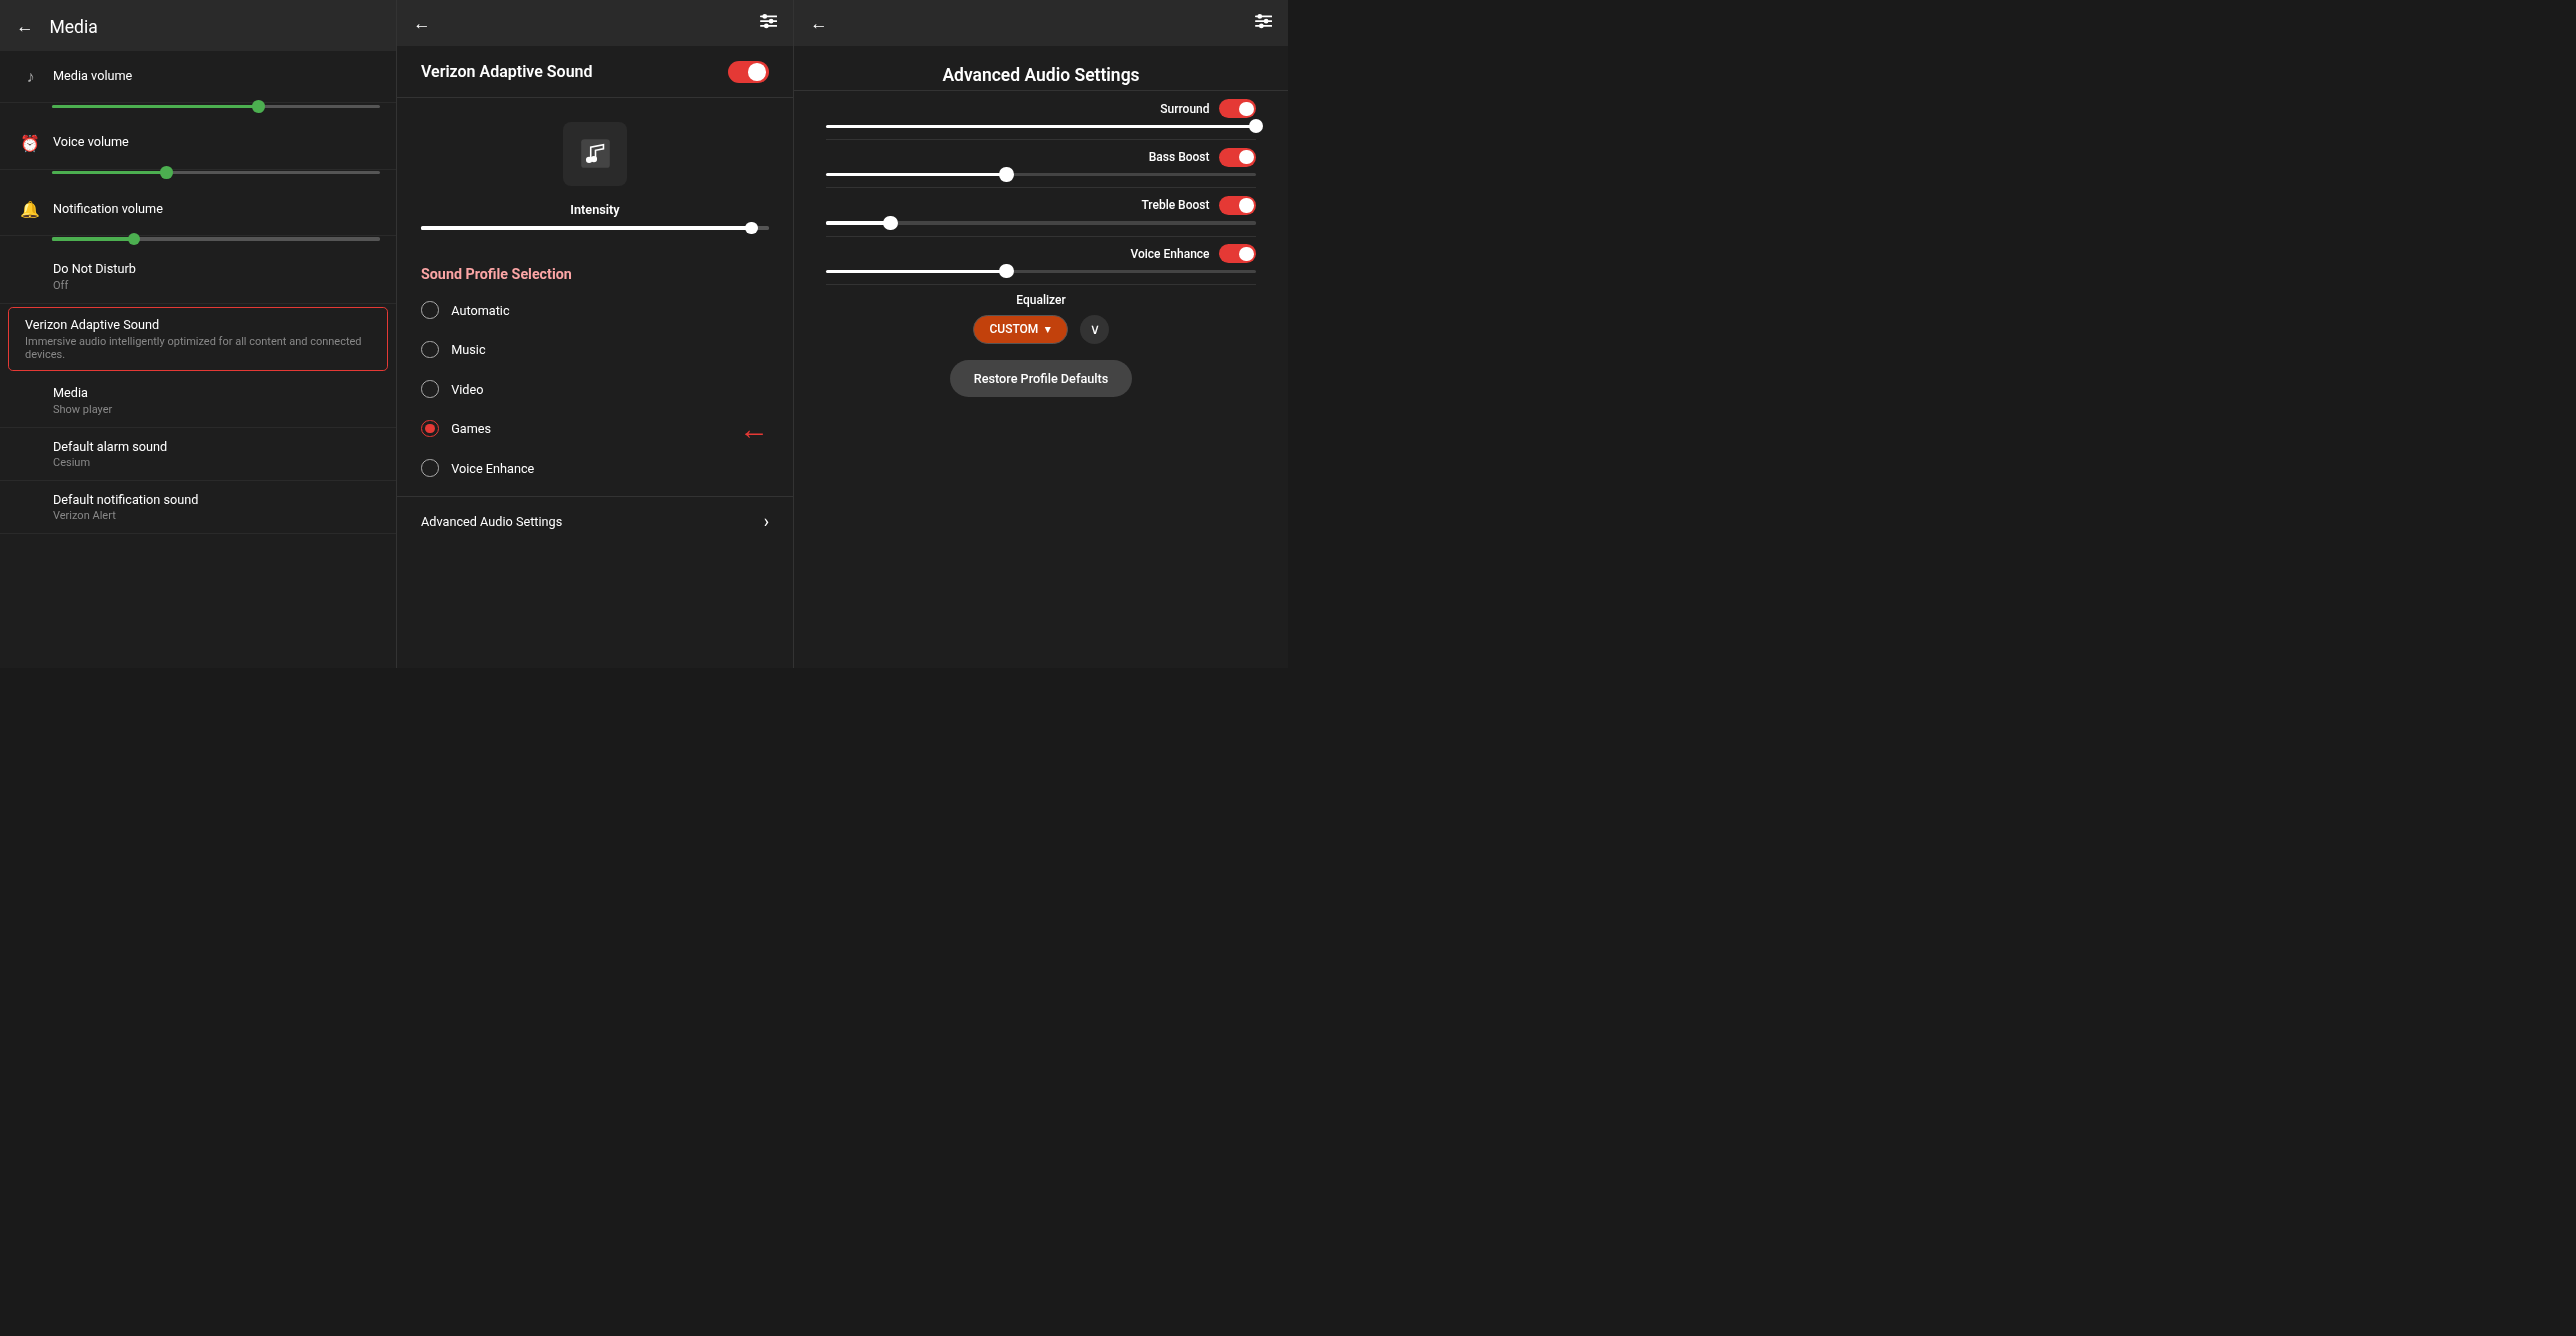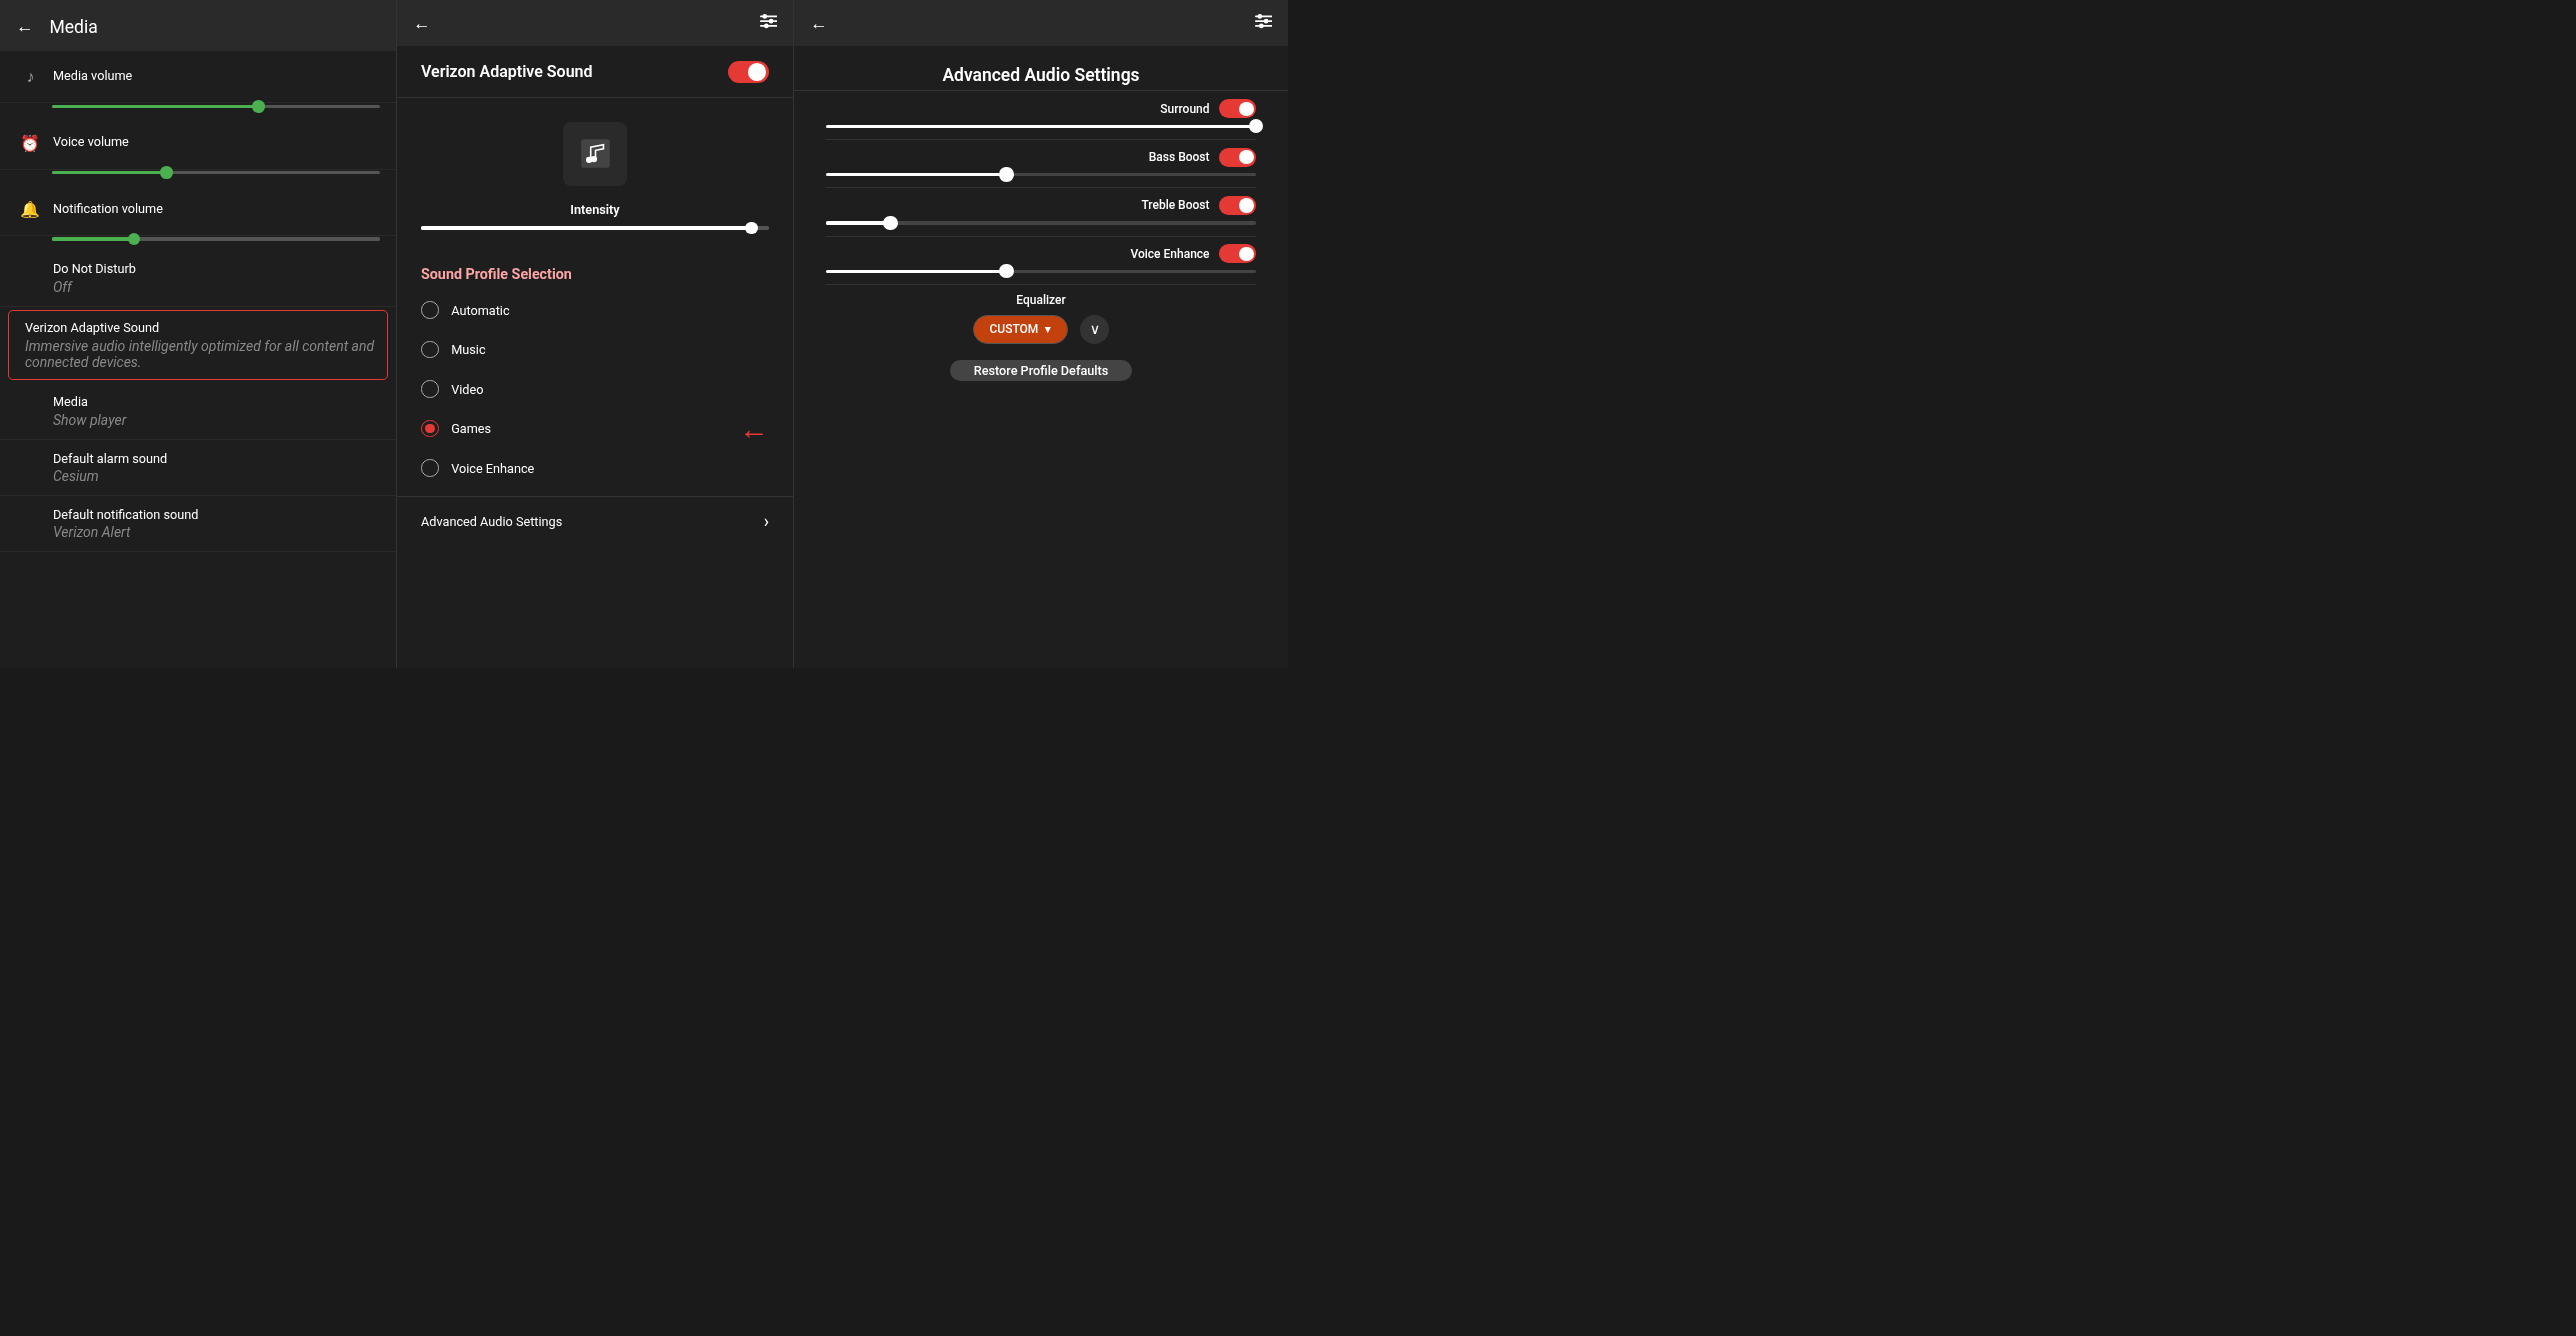--- a/index.html
+++ b/index.html
@@ -74,22 +74,21 @@
 
     .menu-title {
       color: #fff;
       font-size: 12.7px;
       font-weight: 400;
       margin-bottom: 2.4px;
     }
 
     .menu-sub {
       color: #888;
-      font-size: 14px;
-      font-style: italic;
+      font-size: 11px;
     }
 
     
     .slider-row {
       padding: 1.6px 16px 9.5px 52px;
     }
 
     .slider-track {
       width: 100%;
       height: 3.2px;
@@ -430,21 +429,21 @@
       color: #fff;
       font-size: 14.3px;
       cursor: pointer;
     }
 
     
     .restore-btn {
       background: #444;
       color: #fff;
       border-radius: 19px;
-      padding: 3px 24px;
+      padding: 11px 24px;
       font-size: 12.7px;
       font-weight: 500;
       text-align: center;
       cursor: pointer;
       margin: 16px auto 0;
       display: block;
       width: fit-content;
     }
 
     .sliders-icon {

